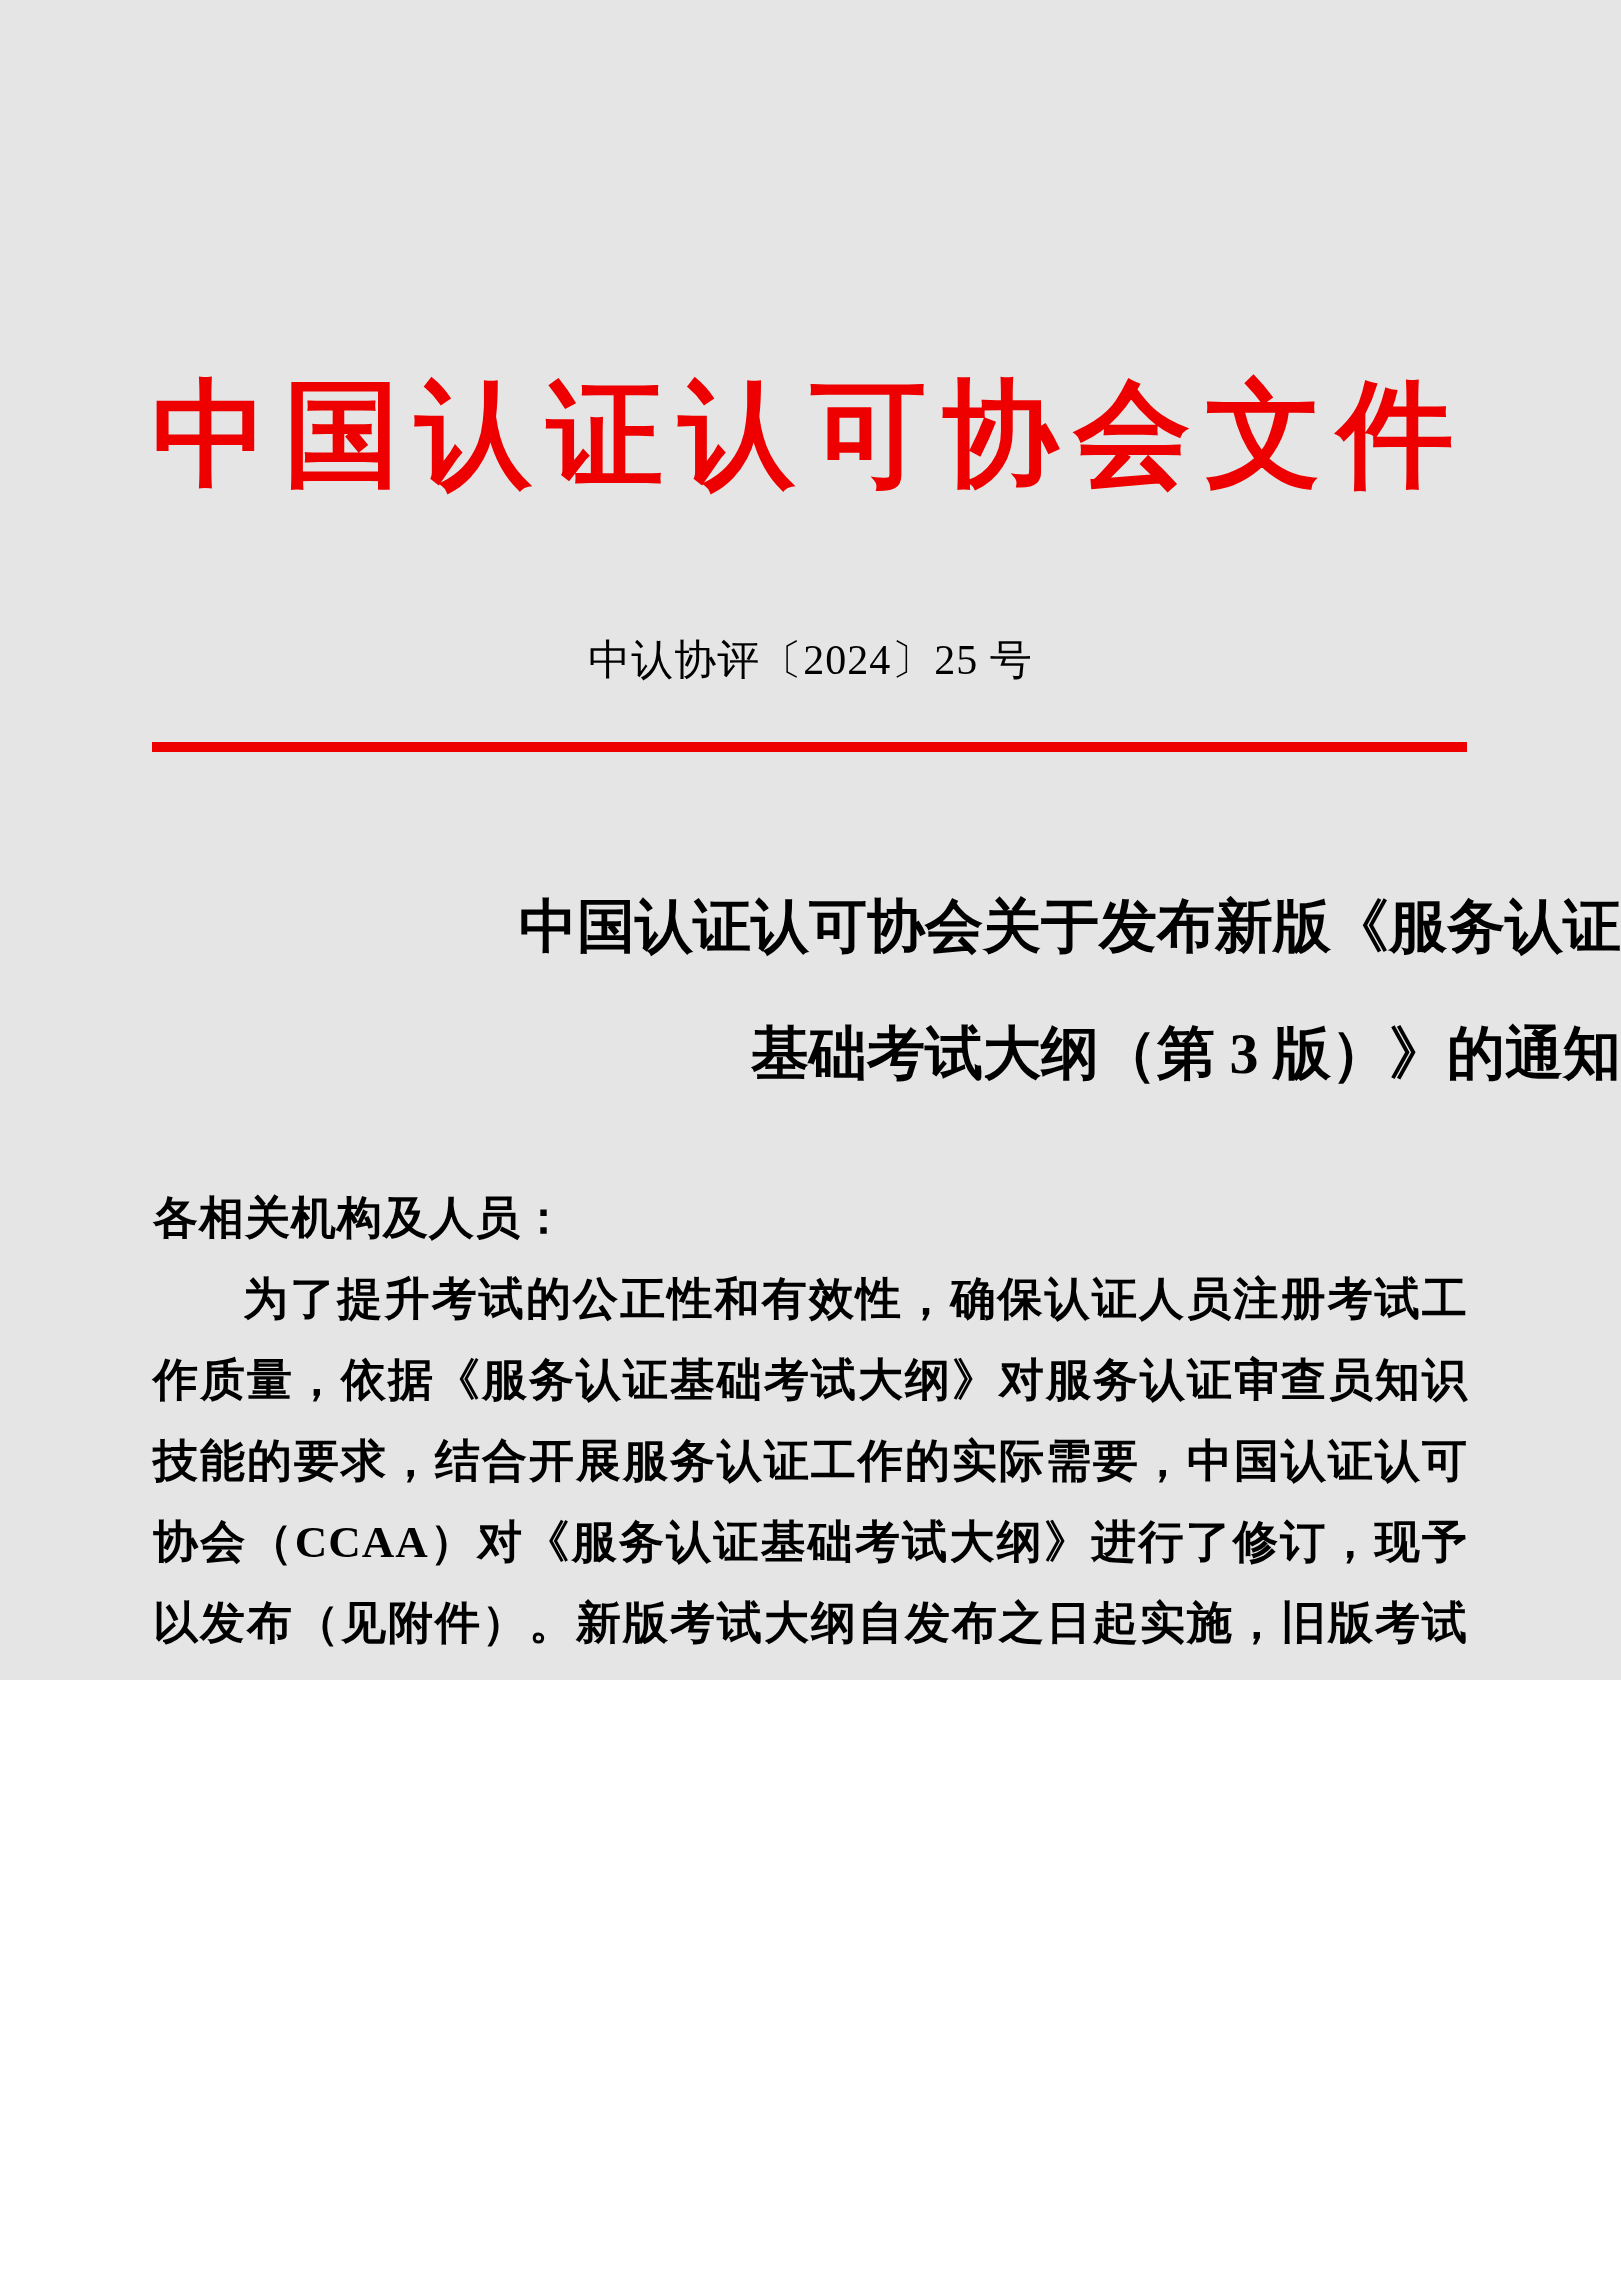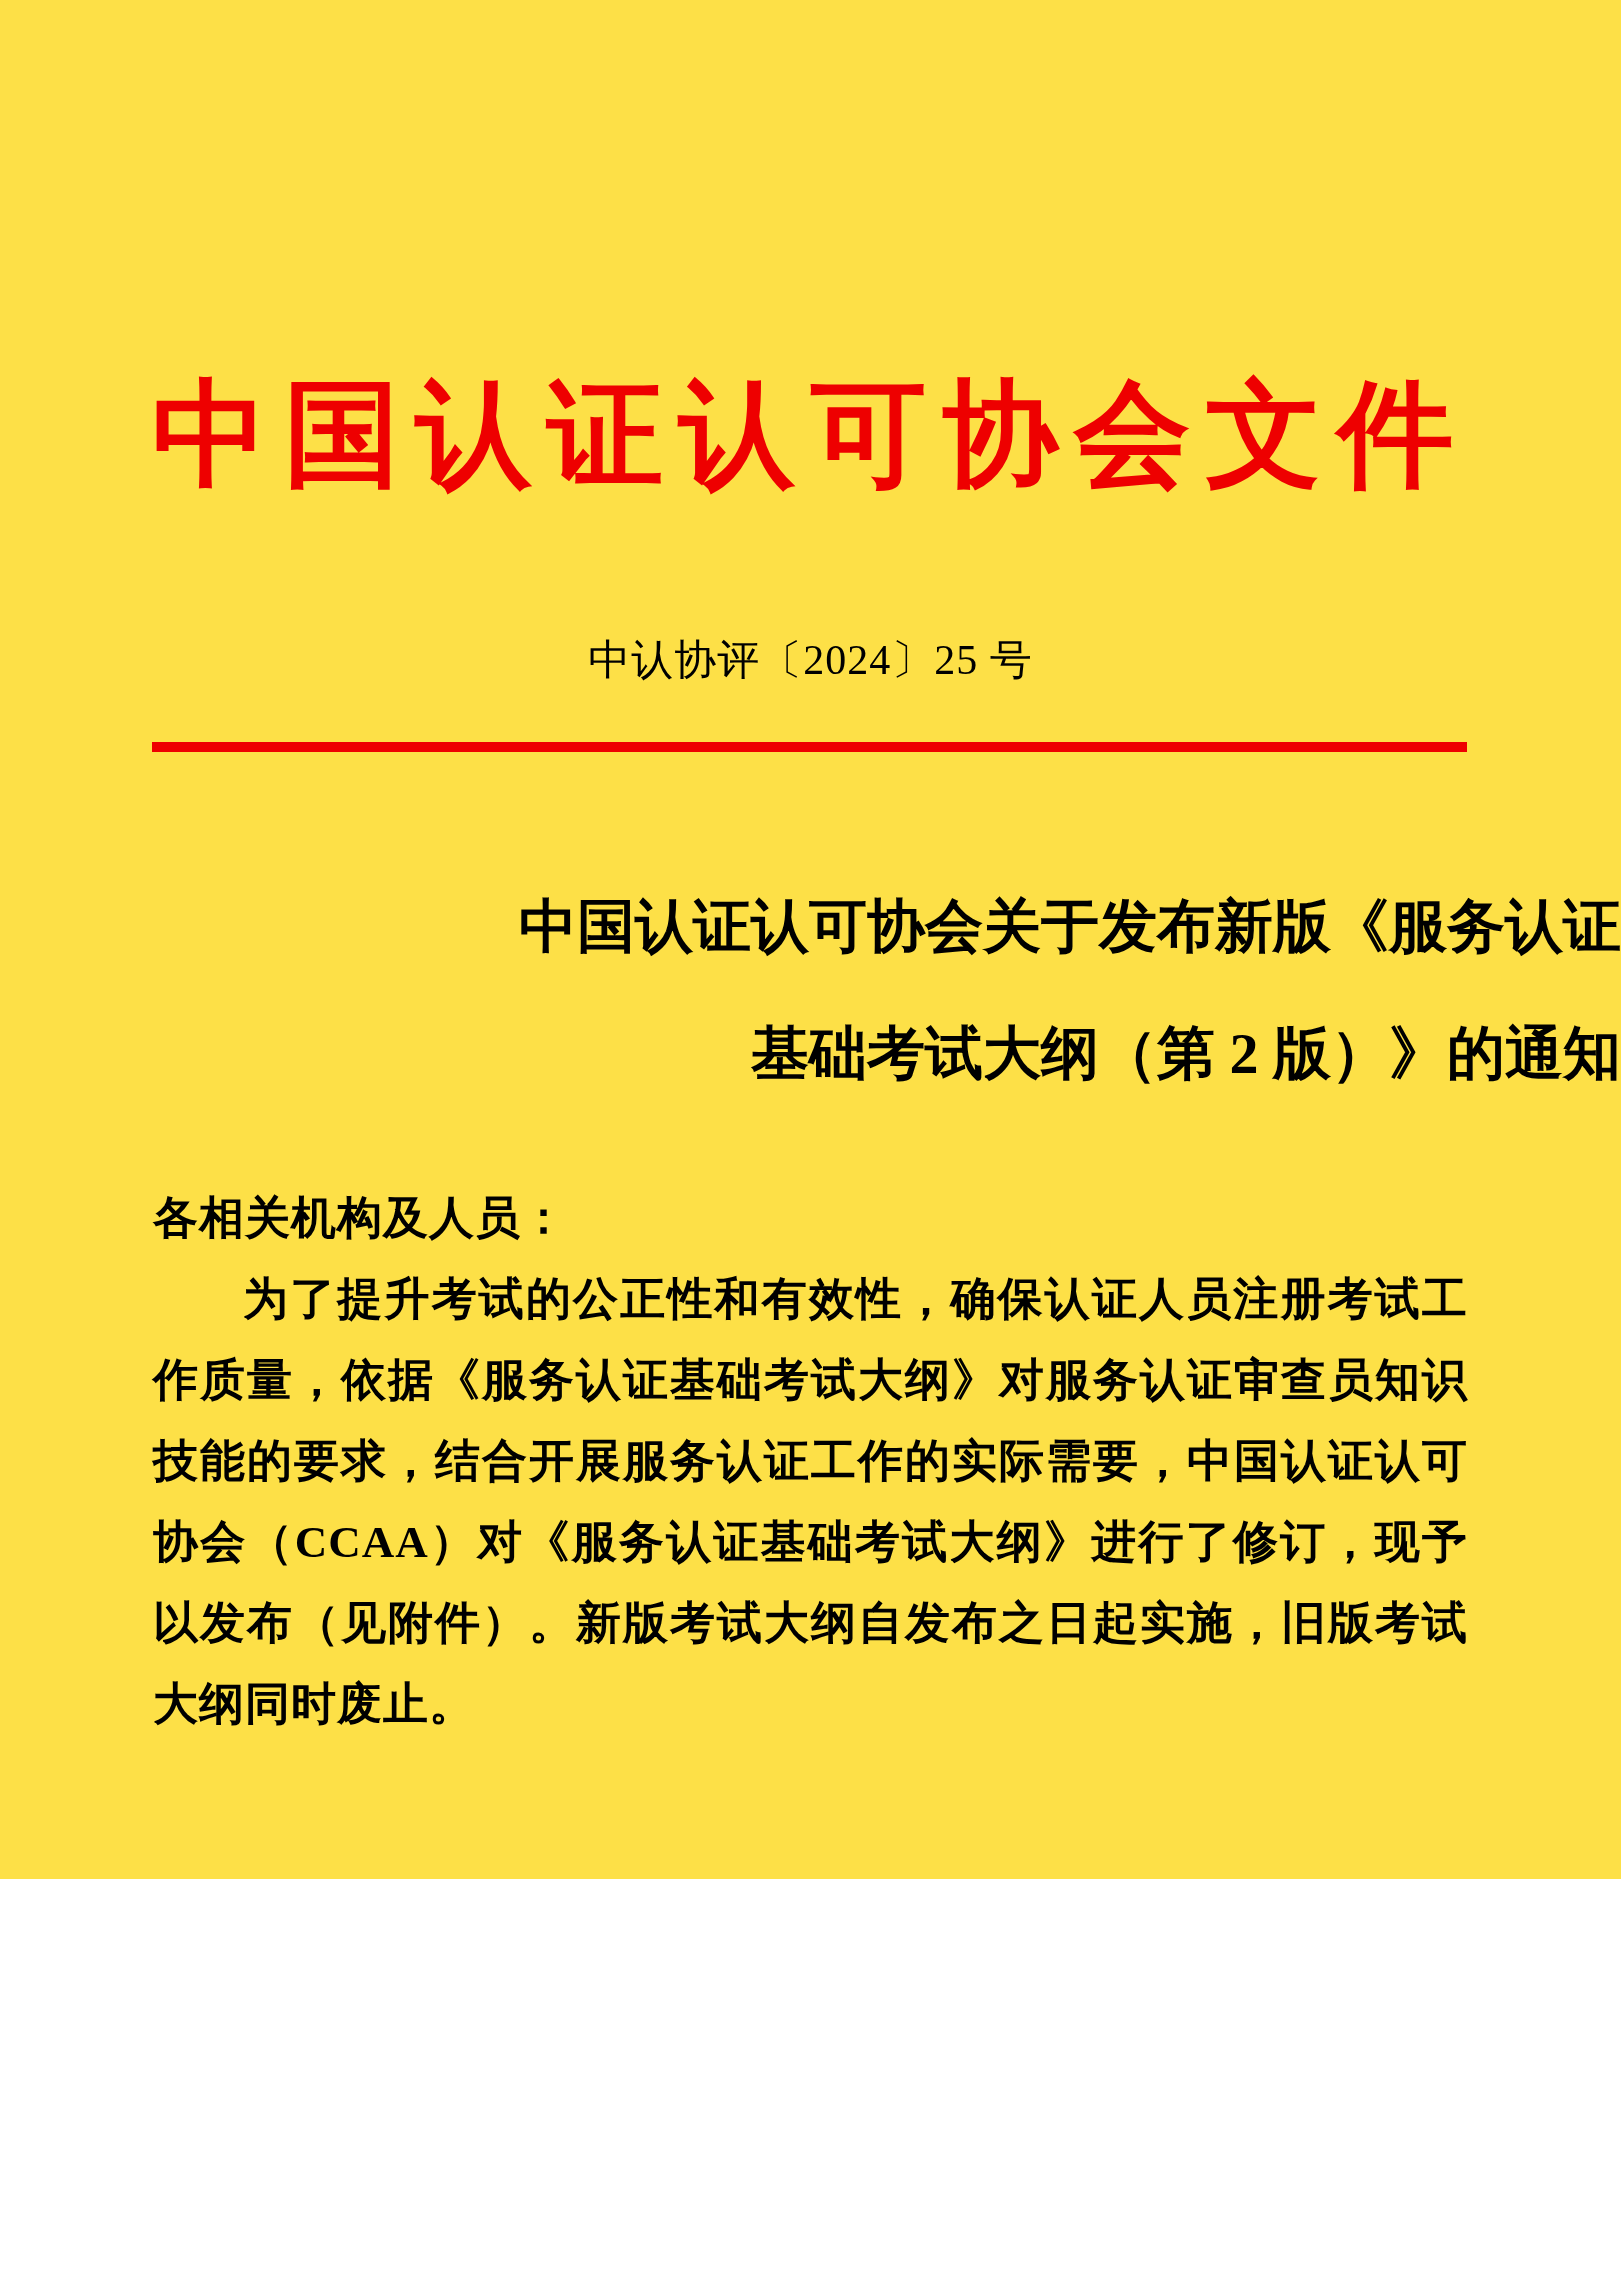--- a/index.html
+++ b/index.html
@@ -6,22 +6,22 @@
     --header-red: #ee0000;
     --line-red: #ee0000;
     --link-border-blue: #2222cc;
     --text-black: #000000;
   }
   * { margin: 0; padding: 0; box-sizing: border-box; }
   html, body { background: #ffffff; }
   .page {
     position: relative;
     width: 1621px;
-    height: 1879px;
-    background: #fde047;
+    height: 1680px;
+    background: #e5e5e5;
     font-family: "Liberation Serif", "DejaVu Serif", serif;
     color: var(--text-black);
     overflow: hidden;
   }
   .header-red {
     position: absolute;
     top: 374px;
     left: 0;
     width: 100%;
     text-align: center;
@@ -105,21 +105,21 @@
 <div class="page">
 
   <div class="header-red">中国认证认可协会文件</div>
 
   <div class="doc-number">中认协评〔2024〕25 号</div>
 
   <div class="red-line"></div>
 
   <div class="notice-title">
     <div>中国认证认可协会关于发布新版《服务认证</div>
-    <div>基础考试大纲（第 2 版）》的通知</div>
+    <div>基础考试大纲（第 3 版）》的通知</div>
   </div>
 
   <div class="body-text">
     <p>各相关机构及人员：</p>
     <p class="indent">为了提升考试的公正性和有效性，确保认证人员注册考试工作质量，依据《服务认证基础考试大纲》对服务认证审查员知识技能的要求，结合开展服务认证工作的实际需要，中国认证认可协会（CCAA）对《服务认证基础考试大纲》进行了修订，现予以发布（见附件）。新版考试大纲自发布之日起实施，旧版考试大纲同时废止。</p>
   </div>
 
   <div class="page-number">— 1 —</div>
 
 </div>

